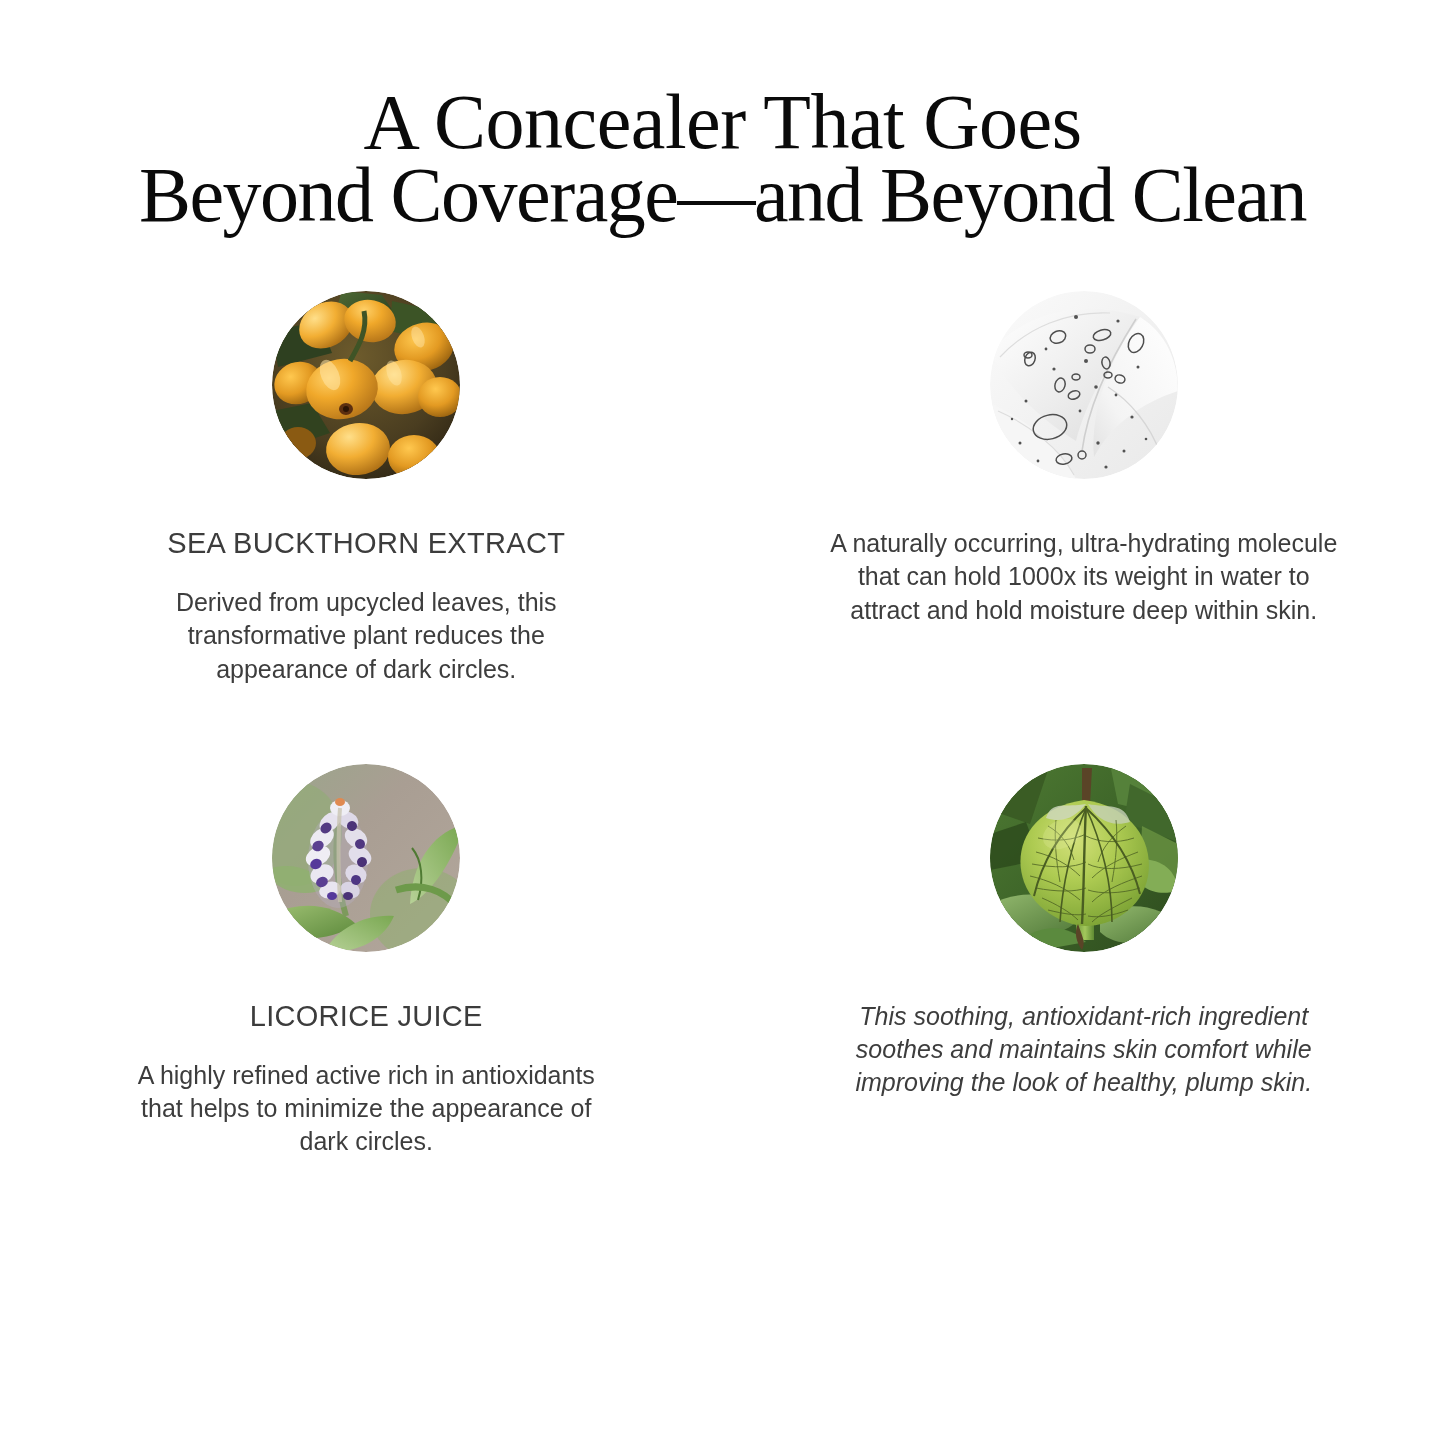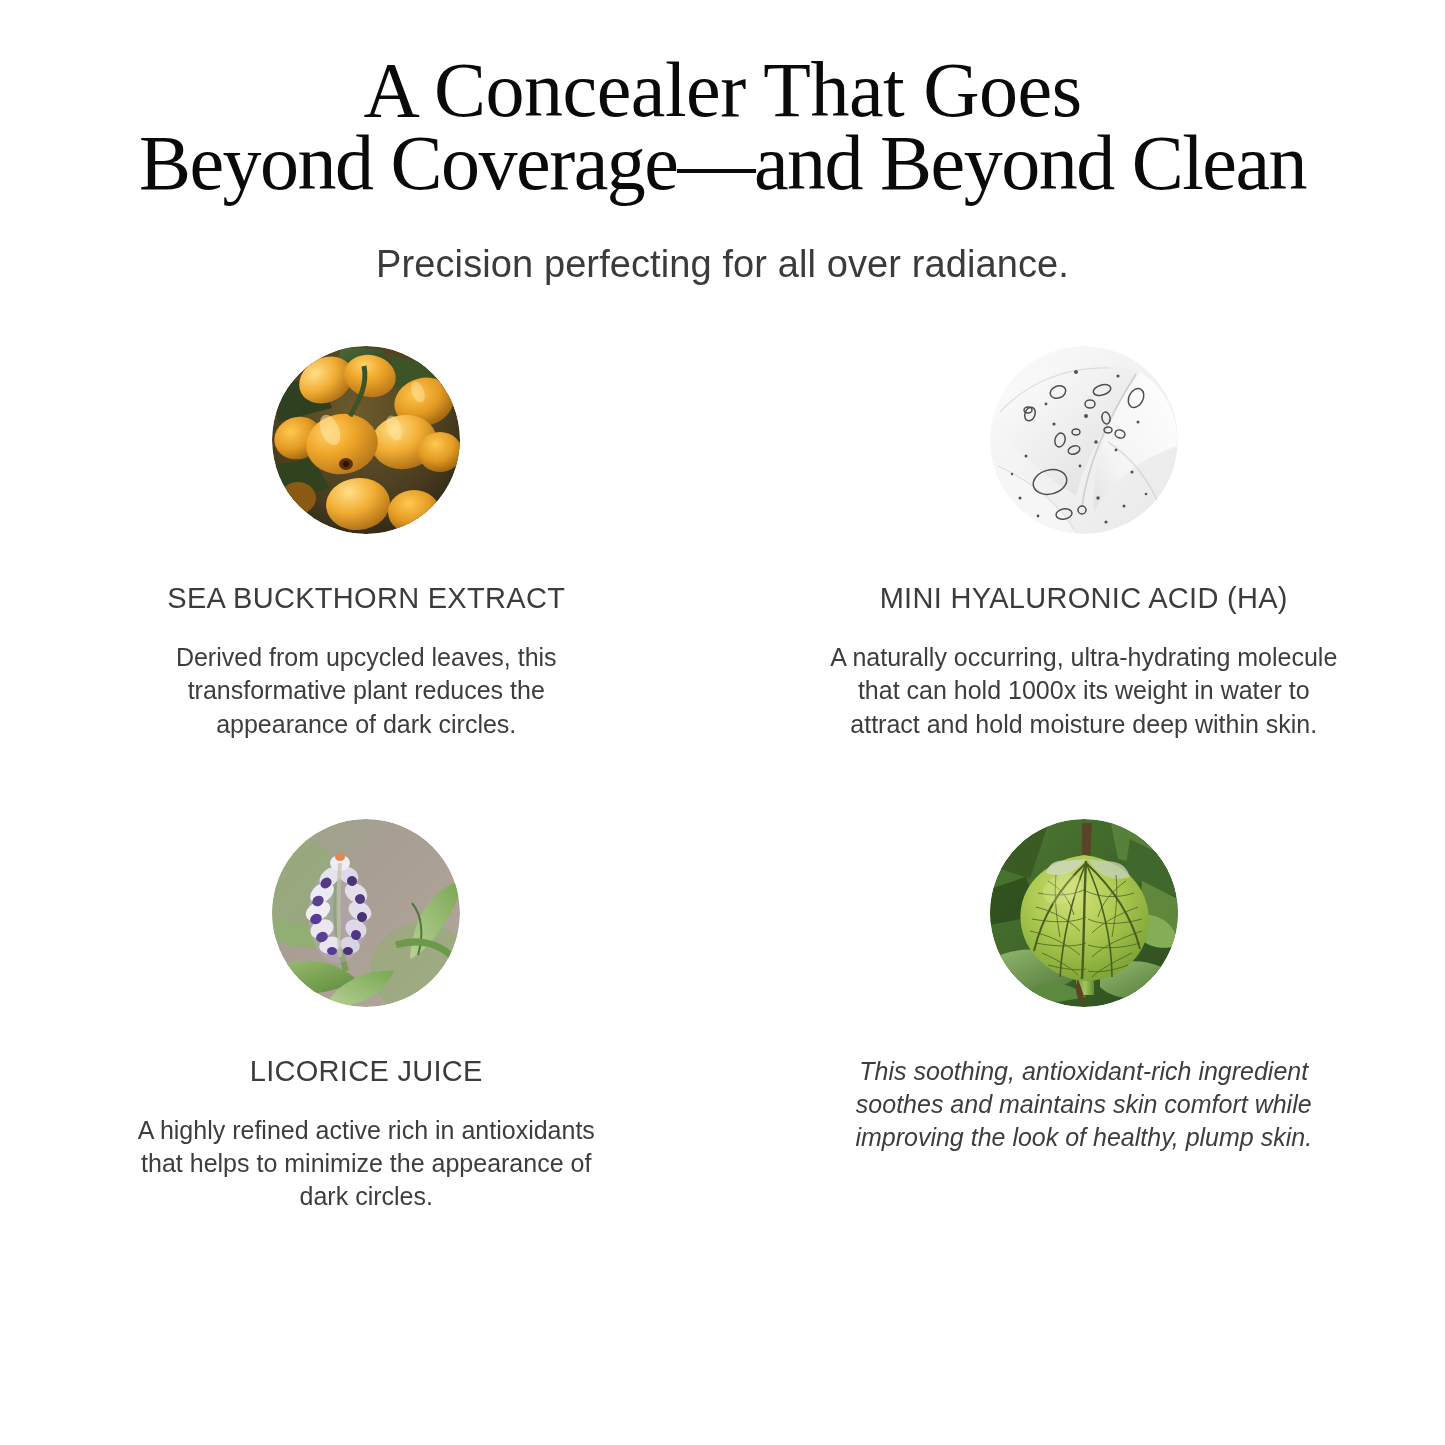--- a/index.html
+++ b/index.html
@@ -4,21 +4,21 @@
 <style>
   html,body{margin:0;padding:0;}
   body{
     width:1445px;height:1445px;background:#ffffff;
     font-family:"Liberation Sans", sans-serif;
     overflow:hidden;position:relative;
   }
   .page{width:1445px;height:1445px;position:relative;box-sizing:border-box;}
 
   
-  .header{padding-top:54px;text-align:center;}
+  .header{padding-top:86px;text-align:center;}
   .headline{
     font-family:"Liberation Serif", serif;
     font-size:78px;line-height:0.93;color:#0a0a0a;
     font-weight:400;letter-spacing:-0.5px;
     margin:0;padding:0 40px;
   }
   .headline .l2{display:block;letter-spacing:-1.5px;}
   .subtitle{
     font-size:38px;color:#3b3b3b;font-weight:400;
     margin:0;padding-top:44px;letter-spacing:0.1px;
@@ -55,21 +55,20 @@
   .w3{width:470px;}
   .w4{width:540px;font-style:italic;}
 </style>
 </head>
 <body>
 
 <div class="page">
 
   <div class="header">
     <h1 class="headline"><span class="l1">A Concealer That Goes</span><span class="l2">Beyond Coverage—and Beyond Clean</span></h1>
-    <p class="subtitle">Precision perfecting for all over radiance.</p>
   </div>
 
   <div class="grid">
 
     <div class="card card-col-left">
       <div class="thumb-wrap">
         <div class="thumb">
           <svg viewBox="0 0 188 188" xmlns="http://www.w3.org/2000/svg" aria-hidden="true">
             <defs>
               <clipPath id="clipA">
@@ -197,21 +196,20 @@
                   <circle cx="134" cy="160" r="1.5"></circle>
                 <circle cx="48" cy="170" r="1.4"></circle>
                   <circle cx="116" cy="176" r="1.6"></circle>
                 <circle cx="156" cy="148" r="1.3"></circle>
                   <circle cx="22" cy="128" r="1.2"></circle>
               </g>
             </g>
           </svg>
         </div>
       </div>
-      <p class="card-title">MINI HYALURONIC ACID (HA)</p>
       <p class="card-body w2">A naturally occurring, ultra-hydrating molecule that can hold 1000x its weight in water to attract and hold moisture deep within skin.</p>
     </div>
 
     <div class="card card-col-left">
       <div class="thumb-wrap">
         <div class="thumb">
           <svg viewBox="0 0 188 188" xmlns="http://www.w3.org/2000/svg" aria-hidden="true">
             <defs>
               <clipPath id="clipC">
                   <circle cx="94" cy="94" r="94"></circle>

